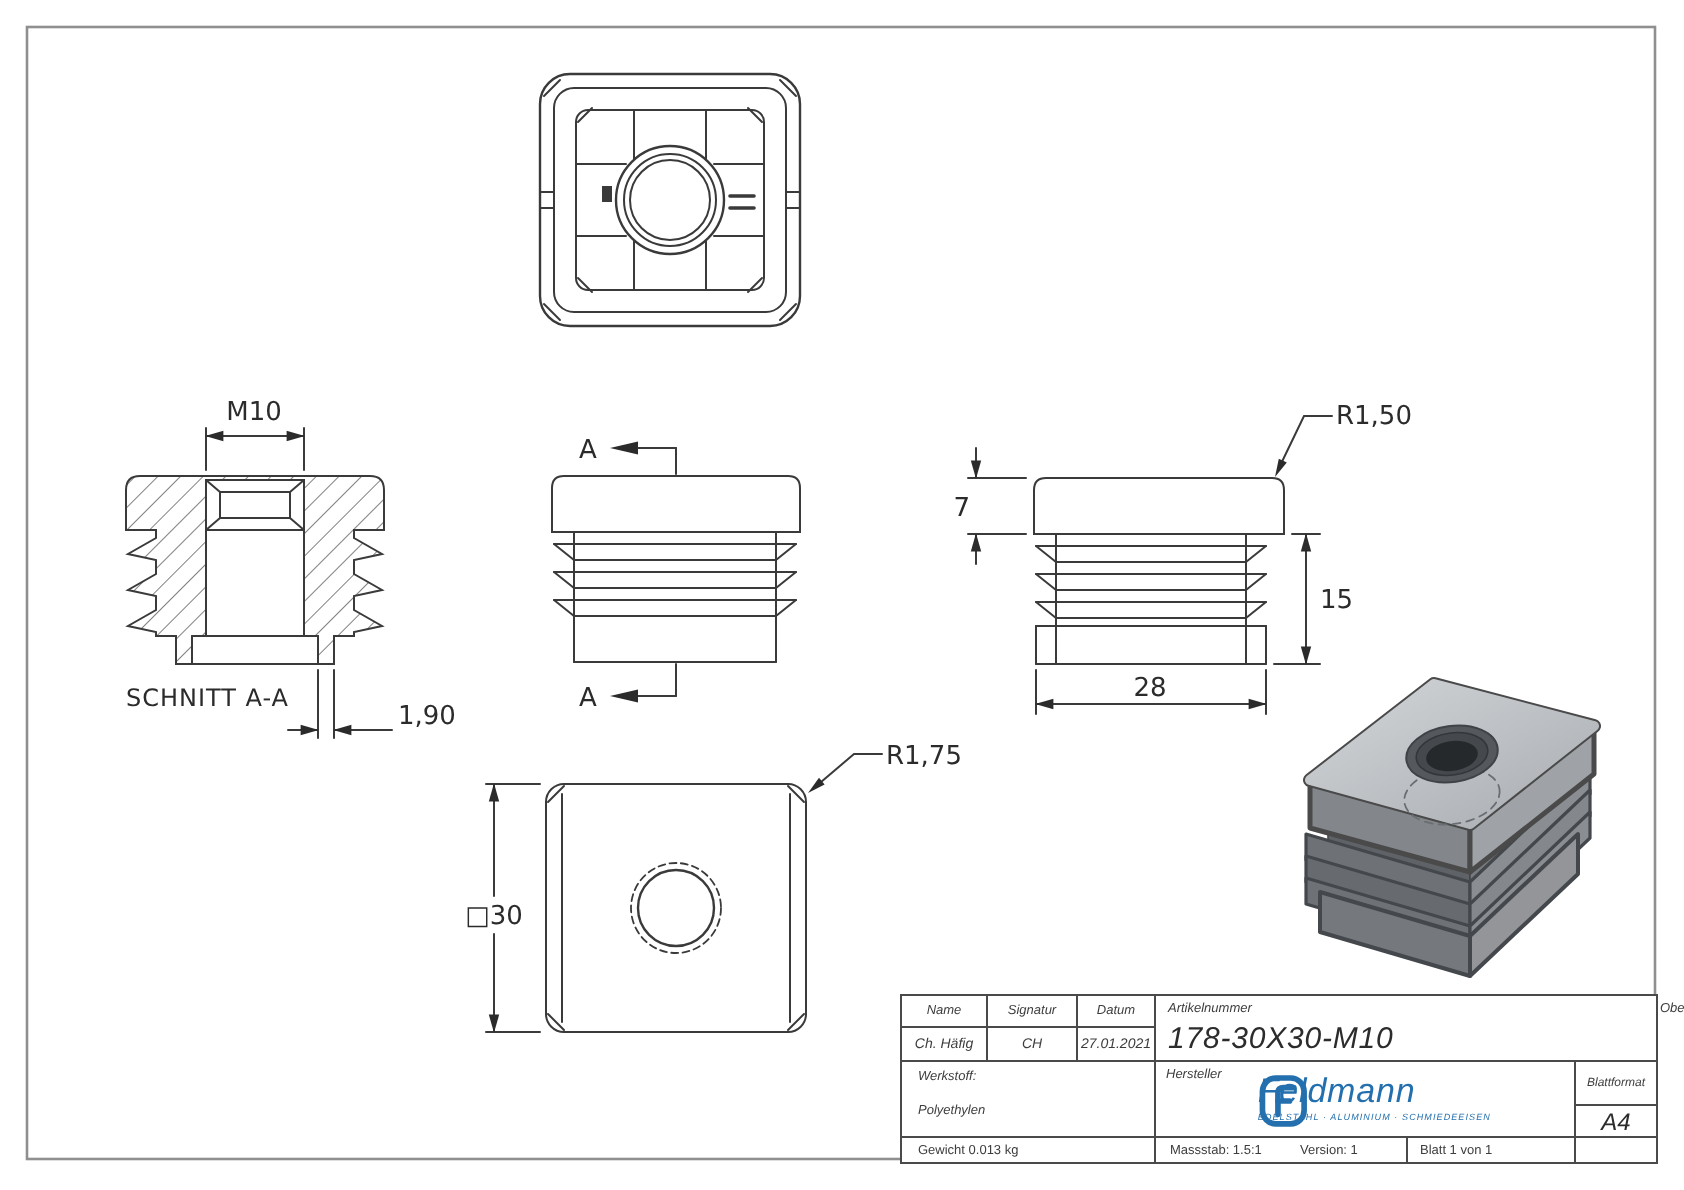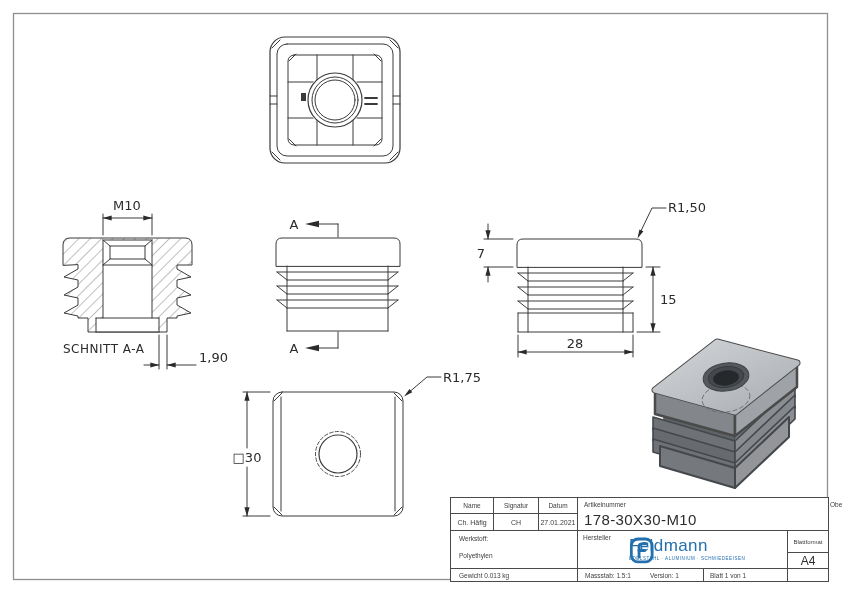--- a/index.html
+++ b/index.html
@@ -5,21 +5,21 @@
   html,body{margin:0;padding:0;background:#ffffff;}
   #sheet{position:relative;width:842px;height:595px;background:#fff;overflow:hidden;
          font-family:"Liberation Sans",sans-serif;}
   svg{position:absolute;left:0;top:0;}
   .dtx{font-family:"DejaVu Sans","Liberation Sans",sans-serif;font-size:13px;fill:#2b2b2b;}
   .dtx-s{font-family:"DejaVu Sans","Liberation Sans",sans-serif;font-size:12px;fill:#2b2b2b;}
   
   #tb{position:absolute;left:450px;top:497px;width:377px;height:83px;border:1px solid #4a4a4a;
       background:#fff;color:#3d3d3d;}
   #tb .cell{position:absolute;box-sizing:border-box;}
-  .br{border-right:1px solid #4a4a4a;} .bb{border-bottom:1px solid #4a4a4a;}
+  .br{border-right:1px solid #4a4a4a;} .bb{border-bottom:1px solid #4a4a4a;font-style:italic;}
   .lab{font-size:6.5px;color:#3d3d3d;}
   .cc{display:flex;align-items:center;justify-content:center;text-align:right;}
   .val7{font-size:7px;}
   .artbig{position:absolute;left:6px;top:13px;font-size:15px;letter-spacing:.4px;color:#2c2c2c;}
   .logo-row{position:absolute;left:50%;top:6px;transform:translateX(-46%);display:flex;align-items:center;gap:5px;}
   .logo-name{font-size:17px;font-weight:500;letter-spacing:.4px;line-height:1;}
   .logo-tag{font-size:4.5px;letter-spacing:.55px;margin-top:1.5px;white-space:nowrap;}
 </style>
 </head>
 <body>

